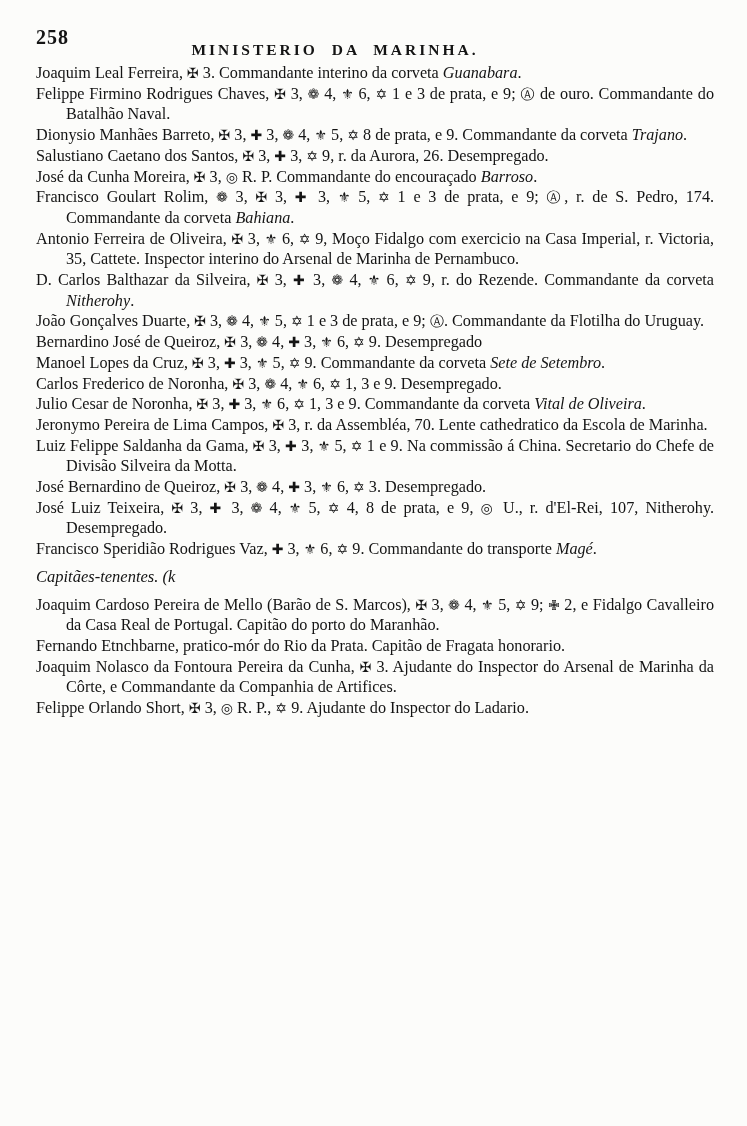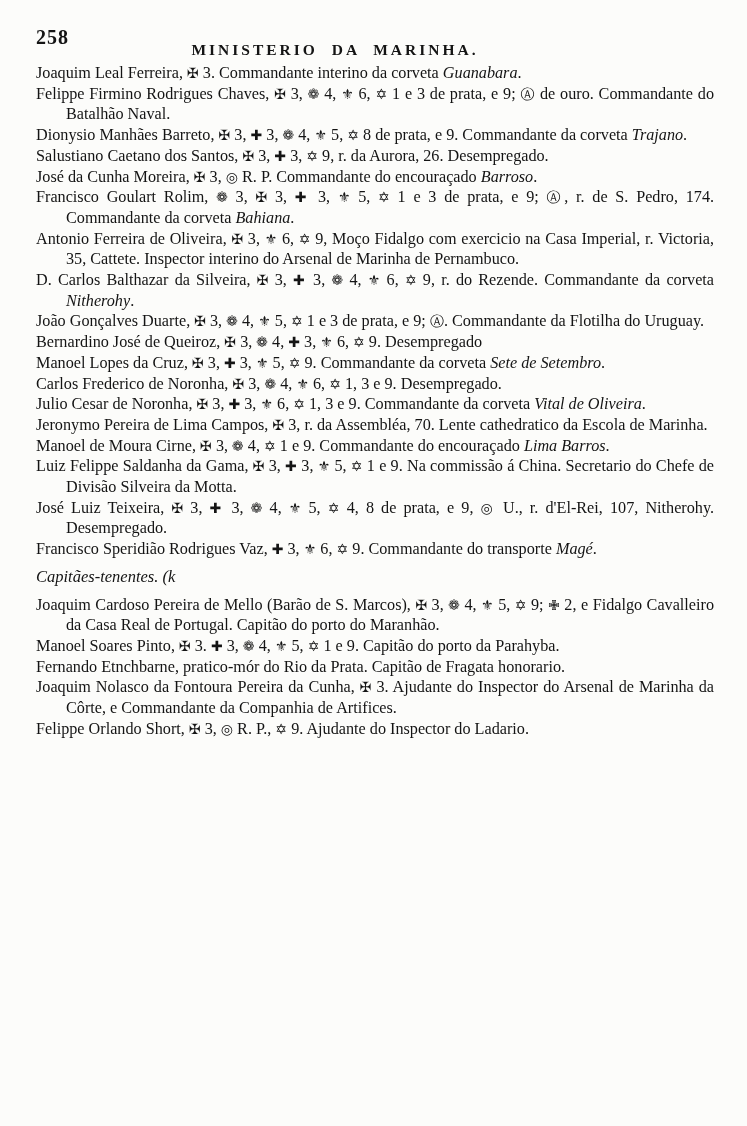--- a/index.html
+++ b/index.html
@@ -60,28 +60,27 @@
       <p class="entry"><span class="tx">José da Cunha Moreira, </span><span class="sym">✠</span><span class="tx"> 3, </span><span class="sym">◎</span><span class="tx"> R. P. Commandante do encouraçado </span><span class="it">Barroso</span><span class="tx">.</span></p>
       <p class="entry"><span class="tx">Francisco Goulart Rolim, </span><span class="sym">❁</span><span class="tx"> 3, </span><span class="sym">✠</span><span class="tx"> 3, </span><span class="sym">✚</span><span class="tx"> 3, </span><span class="sym">⚜</span><span class="tx"> 5, </span><span class="sym">✡</span><span class="tx"> 1 e 3 de prata, e 9; </span><span class="sym">Ⓐ</span><span class="tx">, r. de S. Pedro, 174. Commandante da corveta </span><span class="it">Bahiana</span><span class="tx">.</span></p>
       <p class="entry"><span class="tx">Antonio Ferreira de Oliveira, </span><span class="sym">✠</span><span class="tx"> 3, </span><span class="sym">⚜</span><span class="tx"> 6, </span><span class="sym">✡</span><span class="tx"> 9, Moço Fidalgo com exercicio na Casa Imperial, r. Victoria, 35, Cattete. Inspector interino do Arsenal de Marinha de Pernambuco.</span></p>
       <p class="entry"><span class="tx">D. Carlos Balthazar da Silveira, </span><span class="sym">✠</span><span class="tx"> 3, </span><span class="sym">✚</span><span class="tx"> 3, </span><span class="sym">❁</span><span class="tx"> 4, </span><span class="sym">⚜</span><span class="tx"> 6, </span><span class="sym">✡</span><span class="tx"> 9, r. do Rezende. Commandante da corveta </span><span class="it">Nitherohy</span><span class="tx">.</span></p>
       <p class="entry"><span class="tx">João Gonçalves Duarte, </span><span class="sym">✠</span><span class="tx"> 3, </span><span class="sym">❁</span><span class="tx"> 4, </span><span class="sym">⚜</span><span class="tx"> 5, </span><span class="sym">✡</span><span class="tx"> 1 e 3 de prata, e 9; </span><span class="sym">Ⓐ</span><span class="tx">. Commandante da Flotilha do Uruguay.</span></p>
       <p class="entry"><span class="tx">Bernardino José de Queiroz, </span><span class="sym">✠</span><span class="tx"> 3, </span><span class="sym">❁</span><span class="tx"> 4, </span><span class="sym">✚</span><span class="tx"> 3, </span><span class="sym">⚜</span><span class="tx"> 6, </span><span class="sym">✡</span><span class="tx"> 9. Desempregado</span></p>
       <p class="entry"><span class="tx">Manoel Lopes da Cruz, </span><span class="sym">✠</span><span class="tx"> 3, </span><span class="sym">✚</span><span class="tx"> 3, </span><span class="sym">⚜</span><span class="tx"> 5, </span><span class="sym">✡</span><span class="tx"> 9. Commandante da corveta </span><span class="it">Sete de Setembro</span><span class="tx">.</span></p>
       <p class="entry"><span class="tx">Carlos Frederico de Noronha, </span><span class="sym">✠</span><span class="tx"> 3, </span><span class="sym">❁</span><span class="tx"> 4, </span><span class="sym">⚜</span><span class="tx"> 6, </span><span class="sym">✡</span><span class="tx"> 1, 3 e 9. Desempregado.</span></p>
       <p class="entry"><span class="tx">Julio Cesar de Noronha, </span><span class="sym">✠</span><span class="tx"> 3, </span><span class="sym">✚</span><span class="tx"> 3, </span><span class="sym">⚜</span><span class="tx"> 6, </span><span class="sym">✡</span><span class="tx"> 1, 3 e 9. Commandante da corveta </span><span class="it">Vital de Oliveira</span><span class="tx">.</span></p>
       <p class="entry"><span class="tx">Jeronymo Pereira de Lima Campos, </span><span class="sym">✠</span><span class="tx"> 3, r. da Assembléa, 70. Lente cathedratico da Escola de Marinha.</span></p>
-      <p class="entry"><span class="tx">Manoel de Moura Cirne, </span><span class="sym">✠</span><span class="tx"> 3, </span><span class="sym">❁</span><span class="tx"> 4, </span><span class="sym">✡</span><span class="tx"> 1 e 9. Commandante do encouraçado </span><span class="it">Lima Barros</span><span class="tx">.</span></p>
       <p class="entry"><span class="tx">Luiz Felippe Saldanha da Gama, </span><span class="sym">✠</span><span class="tx"> 3, </span><span class="sym">✚</span><span class="tx"> 3, </span><span class="sym">⚜</span><span class="tx"> 5, </span><span class="sym">✡</span><span class="tx"> 1 e 9. Na commissão á China. Secretario do Chefe de Divisão Silveira da Motta.</span></p>
+      <p class="entry"><span class="tx">José Bernardino de Queiroz, </span><span class="sym">✠</span><span class="tx"> 3, </span><span class="sym">❁</span><span class="tx"> 4, </span><span class="sym">✚</span><span class="tx"> 3, </span><span class="sym">⚜</span><span class="tx"> 6, </span><span class="sym">✡</span><span class="tx"> 3. Desempregado.</span></p>
       <p class="entry"><span class="tx">José Luiz Teixeira, </span><span class="sym">✠</span><span class="tx"> 3, </span><span class="sym">✚</span><span class="tx"> 3, </span><span class="sym">❁</span><span class="tx"> 4, </span><span class="sym">⚜</span><span class="tx"> 5, </span><span class="sym">✡</span><span class="tx"> 4, 8 de prata, e 9, </span><span class="sym">◎</span><span class="tx"> U., r. d'El-Rei, 107, Nitherohy. Desempregado.</span></p>
       <p class="entry"><span class="tx">Francisco Speridião Rodrigues Vaz, </span><span class="sym">✚</span><span class="tx"> 3, </span><span class="sym">⚜</span><span class="tx"> 6, </span><span class="sym">✡</span><span class="tx"> 9. Commandante do transporte </span><span class="it">Magé</span><span class="tx">.</span></p>
     </div>
 
   <p class="section-heading">Capitães-tenentes. (k</p>
 
   <div class="entries">
       <p class="entry"><span class="tx">Joaquim Cardoso Pereira de Mello (Barão de S. Marcos), </span><span class="sym">✠</span><span class="tx"> 3, </span><span class="sym">❁</span><span class="tx"> 4, </span><span class="sym">⚜</span><span class="tx"> 5, </span><span class="sym">✡</span><span class="tx"> 9; </span><span class="sym">✙</span><span class="tx"> 2, e Fidalgo Cavalleiro da Casa Real de Portugal. Capitão do porto do Maranhão.</span></p>
-      <p class="entry"><span class="tx">Manoel Soares Pinto, </span><span class="sym">✠</span><span class="tx"> 3. </span><span class="sym">✚</span><span class="tx"> 3, </span><span class="sym">❁</span><span class="tx"> 4, </span><span class="sym">⚜</span><span class="tx"> 5, </span><span class="sym">✡</span><span class="tx"> 1 e 9. Capitão do porto da Parahyba.</span></p>
       <p class="entry"><span class="tx">Fernando Etnchbarne, pratico-mór do Rio da Prata. Capitão de Fragata honorario.</span></p>
       <p class="entry"><span class="tx">Joaquim Nolasco da Fontoura Pereira da Cunha, </span><span class="sym">✠</span><span class="tx"> 3. Ajudante do Inspector do Arsenal de Marinha da Côrte, e Commandante da Companhia de Artifices.</span></p>
       <p class="entry"><span class="tx">Felippe Orlando Short, </span><span class="sym">✠</span><span class="tx"> 3, </span><span class="sym">◎</span><span class="tx"> R. P., </span><span class="sym">✡</span><span class="tx"> 9. Ajudante do Inspector do Ladario.</span></p>
     </div>
 </div>
 
 </body></html>

